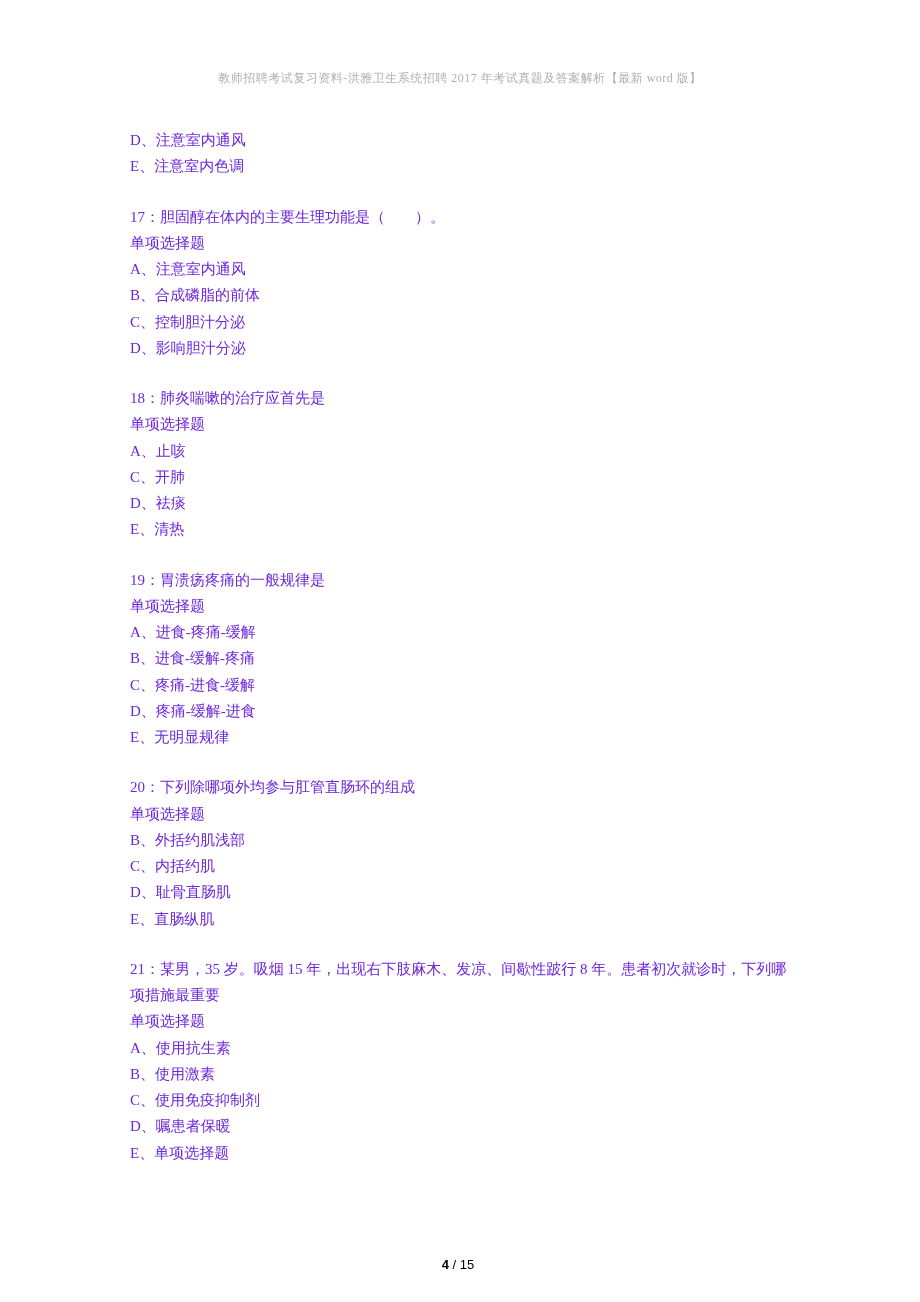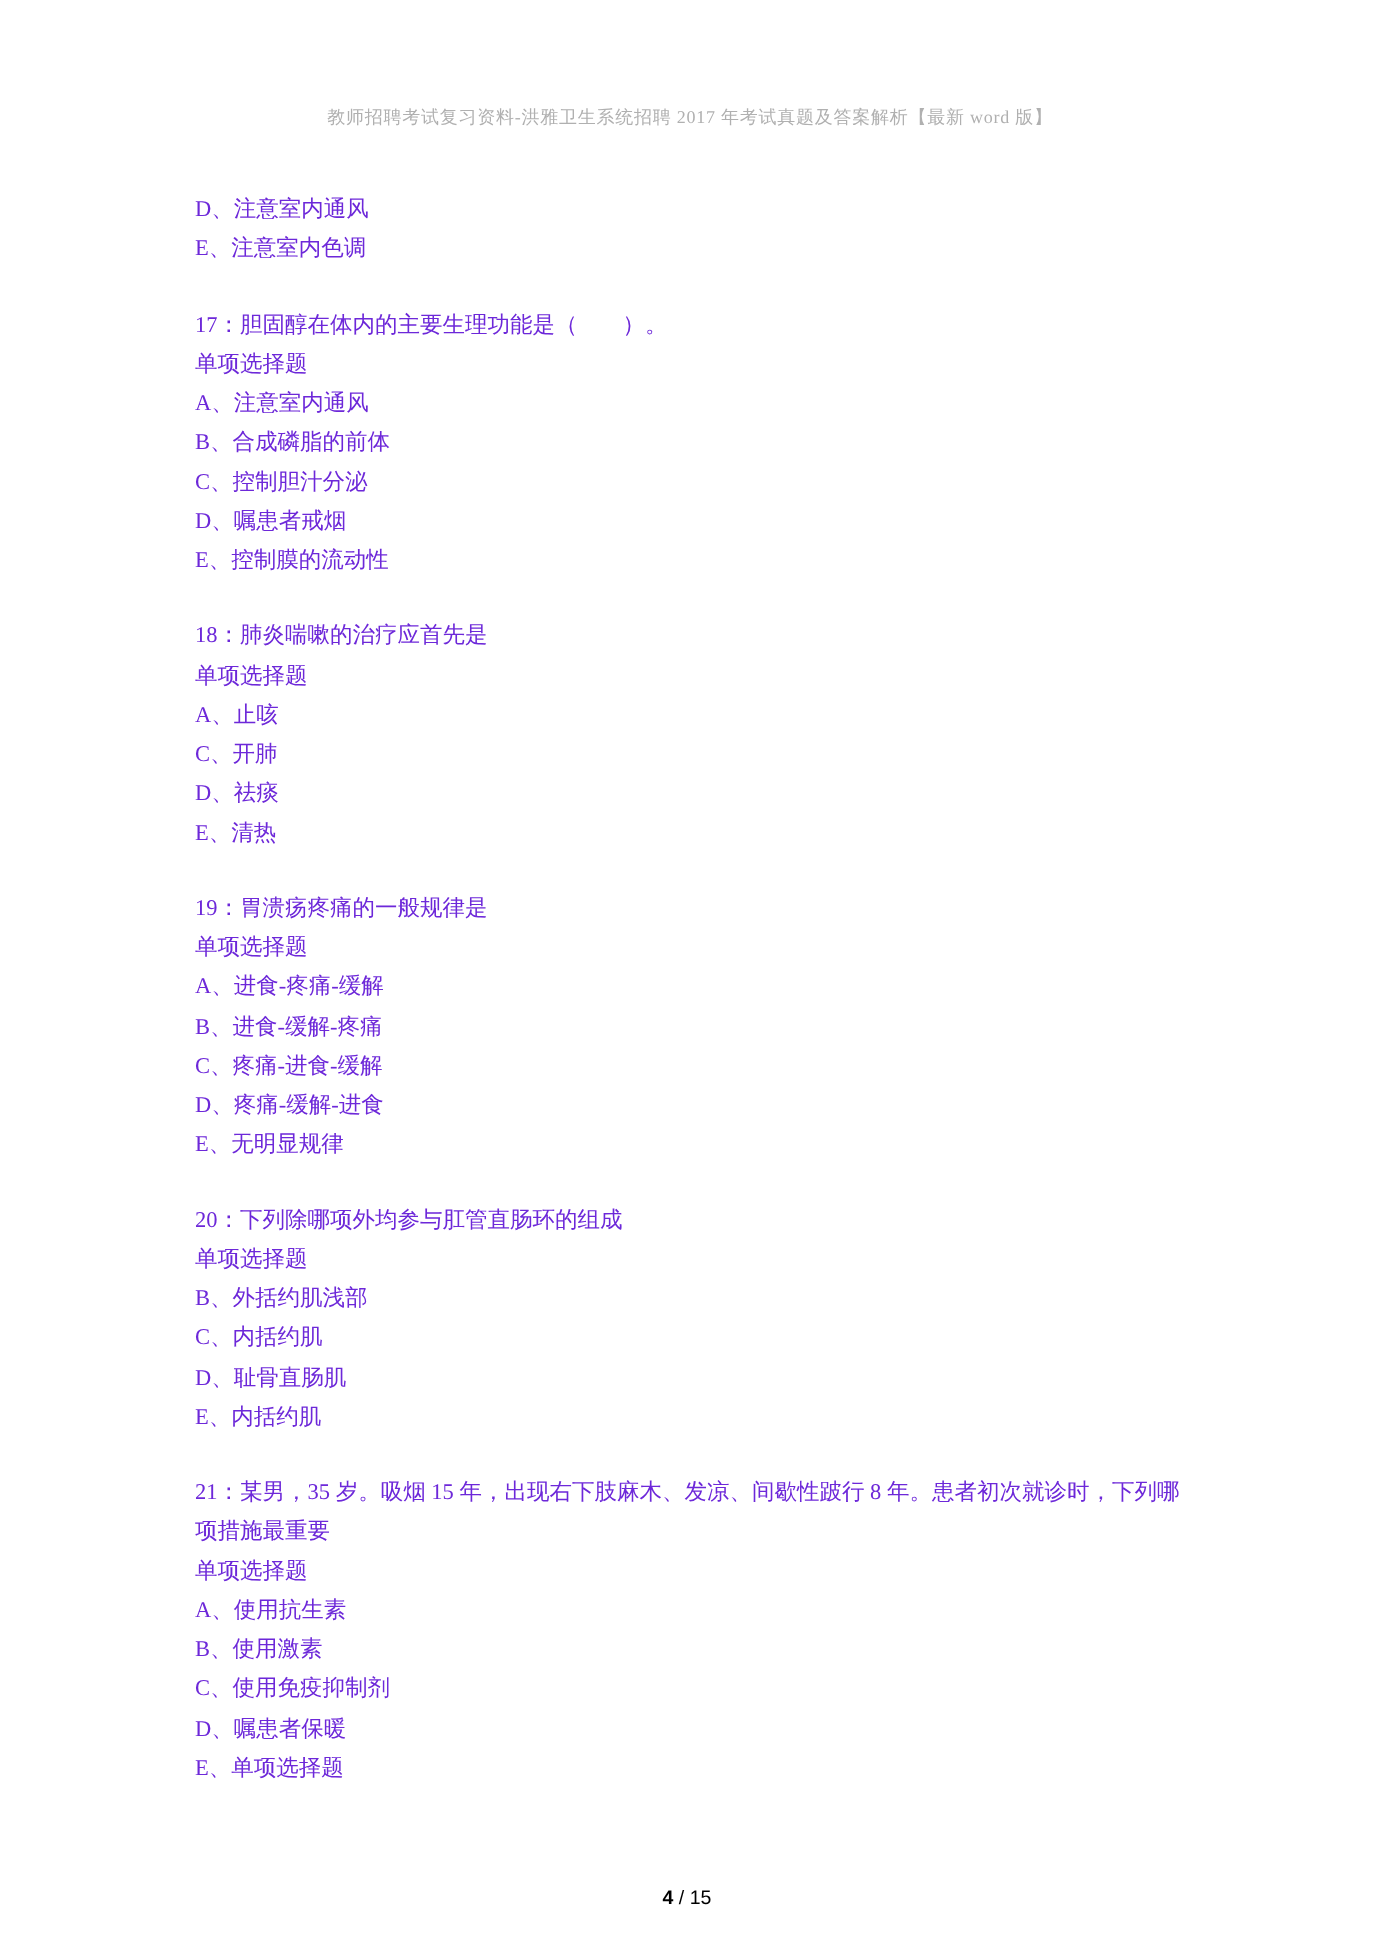--- a/index.html
+++ b/index.html
@@ -60,22 +60,21 @@
       <div class="block">
         <div class="line">D、注意室内通风</div>
         <div class="line">E、注意室内色调</div>
       </div>
       <div class="block">
         <div class="line">17：胆固醇在体内的主要生理功能是（　　）。</div>
         <div class="line">单项选择题</div>
         <div class="line">A、注意室内通风</div>
         <div class="line">B、合成磷脂的前体</div>
         <div class="line">C、控制胆汁分泌</div>
-        <div class="line">D、嘱患者戒烟</div>
-        <div class="line">E、控制膜的流动性</div>
+        <div class="line">D、影响胆汁分泌</div>
       </div>
       <div class="block">
         <div class="line">18：肺炎喘嗽的治疗应首先是</div>
         <div class="line">单项选择题</div>
         <div class="line">A、止咳</div>
         <div class="line">C、开肺</div>
         <div class="line">D、祛痰</div>
         <div class="line">E、清热</div>
       </div>
       <div class="block">
@@ -86,21 +85,21 @@
         <div class="line">C、疼痛-进食-缓解</div>
         <div class="line">D、疼痛-缓解-进食</div>
         <div class="line">E、无明显规律</div>
       </div>
       <div class="block">
         <div class="line">20：下列除哪项外均参与肛管直肠环的组成</div>
         <div class="line">单项选择题</div>
         <div class="line">B、外括约肌浅部</div>
         <div class="line">C、内括约肌</div>
         <div class="line">D、耻骨直肠肌</div>
-        <div class="line">E、内括约肌</div>
+        <div class="line">E、直肠纵肌</div>
       </div>
       <div class="block">
         <div class="line">21：某男，35 岁。吸烟 15 年，出现右下肢麻木、发凉、间歇性跛行 8 年。患者初次就诊时，下列哪项措施最重要</div>
         <div class="line">单项选择题</div>
         <div class="line">A、使用抗生素</div>
         <div class="line">B、使用激素</div>
         <div class="line">C、使用免疫抑制剂</div>
         <div class="line">D、嘱患者保暖</div>
         <div class="line">E、单项选择题</div>
       </div>

